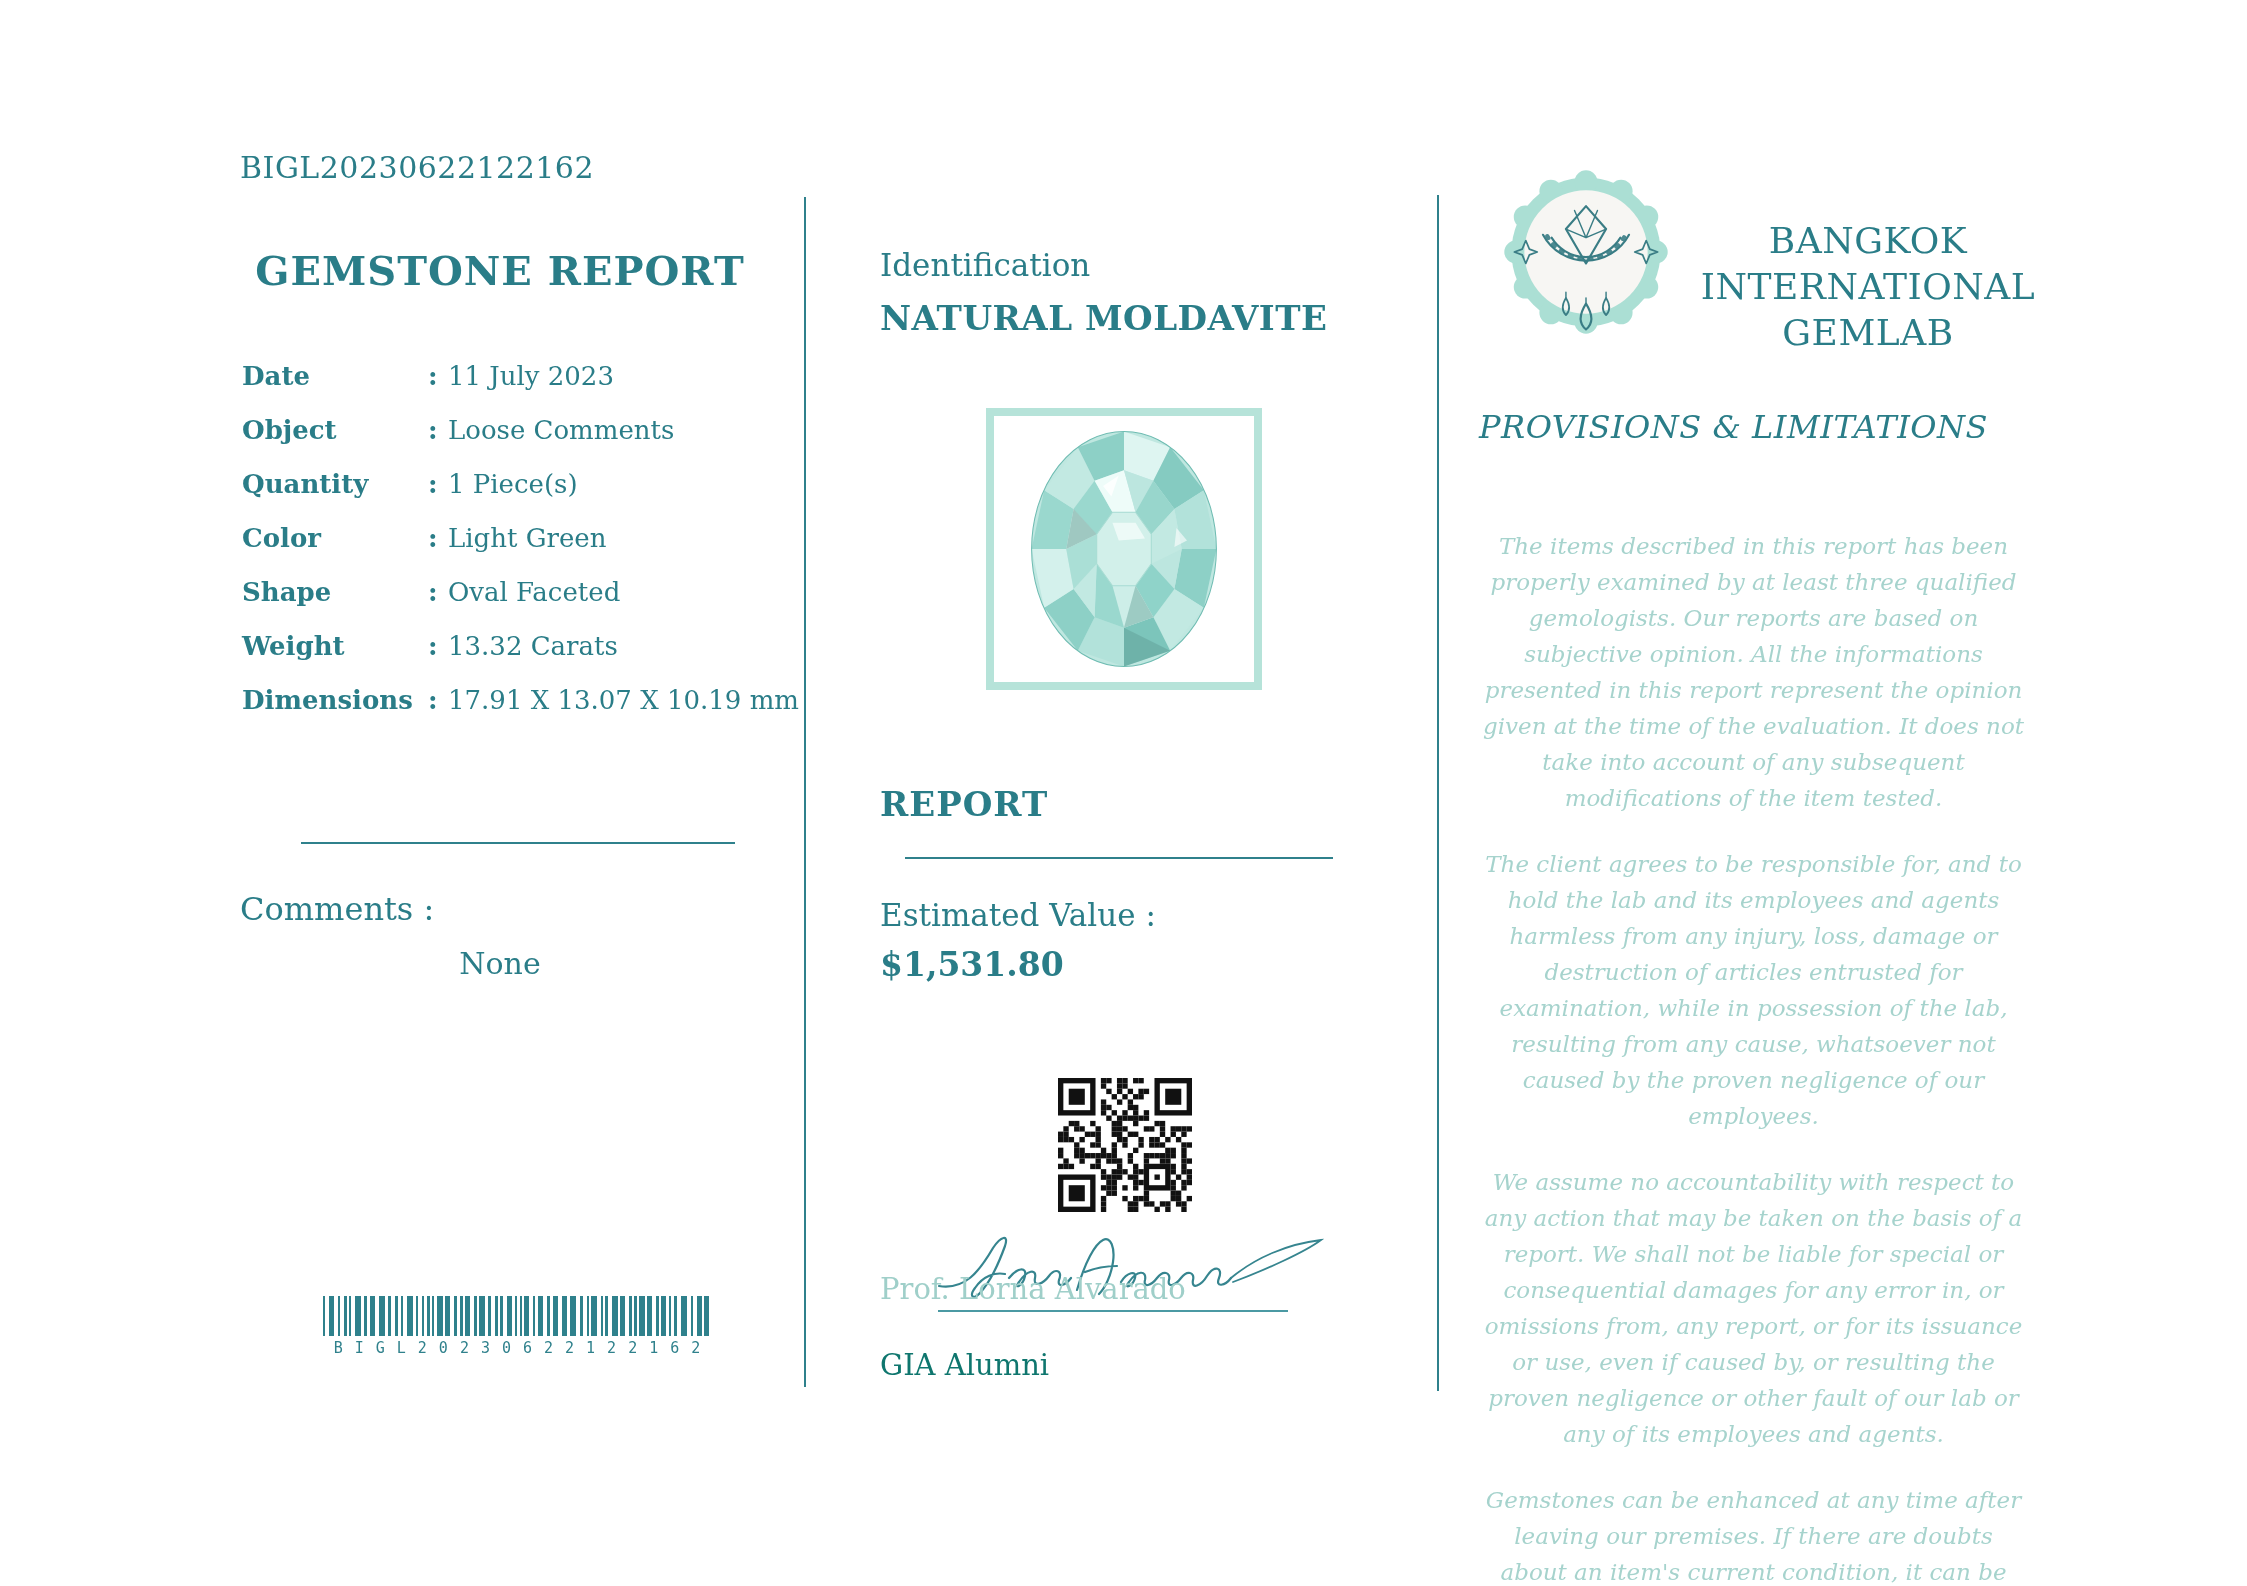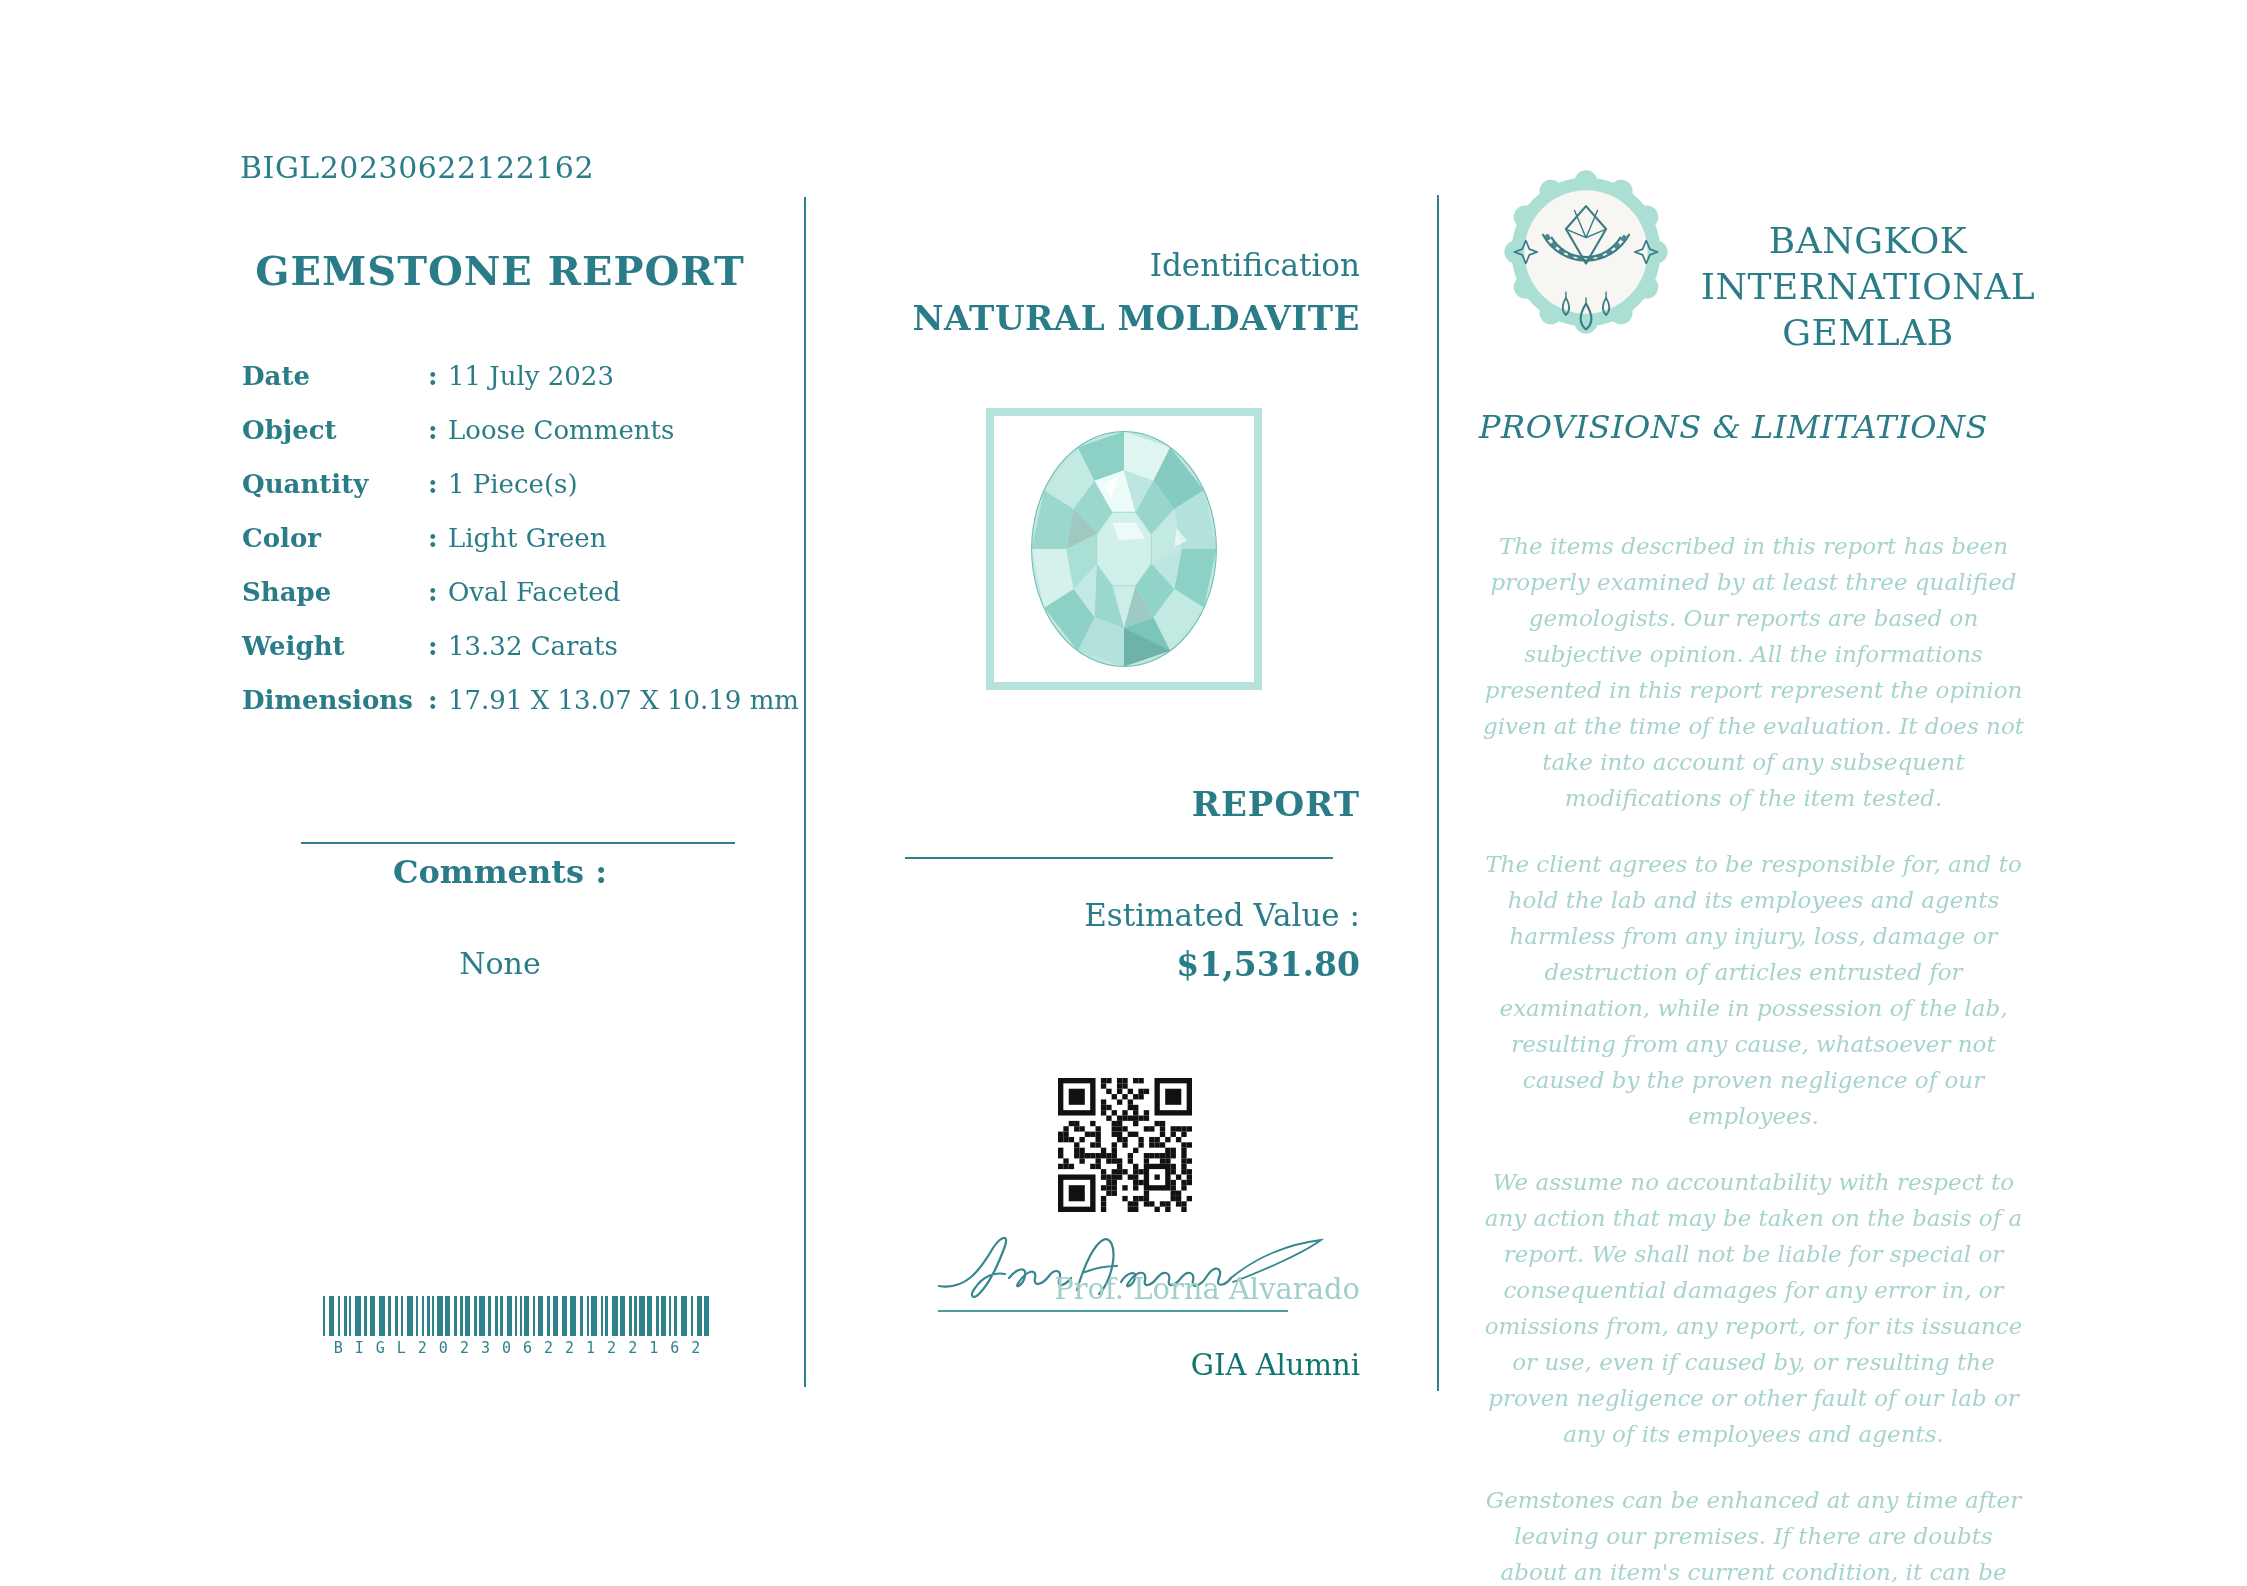--- a/index.html
+++ b/index.html
@@ -12,29 +12,29 @@
   .vdiv{position:absolute;width:2px;background:#2f818c;}
 
   
   .col-left{position:absolute;left:240px;top:0;width:520px;height:100%;}
   .report-number{position:absolute;top:150px;left:0;font-size:30px;letter-spacing:.5px;}
   .report-title{position:absolute;top:247px;left:0;width:100%;font-size:40px;font-weight:700;letter-spacing:1px;text-align:center;}
   .fields{position:absolute;top:360px;left:2px;width:100%;}
   .field-row{display:grid;grid-template-columns:186px 20px auto;margin-bottom:21px;font-size:26px;line-height:33px;white-space:nowrap;}
   .field-label{font-weight:700;}
   .hline{position:absolute;height:2px;background:#2f818c;}
-  .comments-label{position:absolute;top:853px;left:0;width:100%;font-size:32px;font-weight:700;text-align:center;}
+  .comments-label{position:absolute;top:890px;left:0;width:100%;font-size:32px;font-weight:400;}
   .comments-value{position:absolute;top:946px;left:0;width:100%;font-size:30px;text-align:center;}
   .barcode-wrap{position:absolute;top:1296px;left:83px;width:390px;height:42px;}
   .barcode-text{position:absolute;top:1339px;left:83px;width:400px;text-align:center;
       font-family:"DejaVu Sans Mono", monospace;font-size:15px;letter-spacing:12px;color:#2f818c;}
 
   
   .col-mid{position:absolute;left:880px;top:0;width:480px;height:100%;}
-  .mid-txt{position:absolute;left:0;width:100%;text-align:right;}
+  .mid-txt{position:absolute;left:0;width:100%;text-align:left;}
   .id-label{top:247px;font-size:31px;}
   .id-value{top:298px;font-size:34px;font-weight:700;letter-spacing:.5px;}
   .gem-frame{position:absolute;top:408px;left:106px;width:276px;height:282px;box-sizing:border-box;
       border:8px solid #b6e3d9;background:#fff;display:flex;align-items:center;justify-content:center;}
   .origin-label{top:737px;font-size:31px;}
   .origin-value{top:784px;font-size:34px;font-weight:700;letter-spacing:1px;}
   .value-label{top:897px;font-size:31px;}
   .value-amount{top:945px;font-size:33px;font-weight:700;}
   .qr-wrap{position:absolute;top:1078px;left:178px;width:134px;height:134px;}
   .signature-wrap{position:absolute;top:1228px;left:55px;width:390px;height:84px;}

